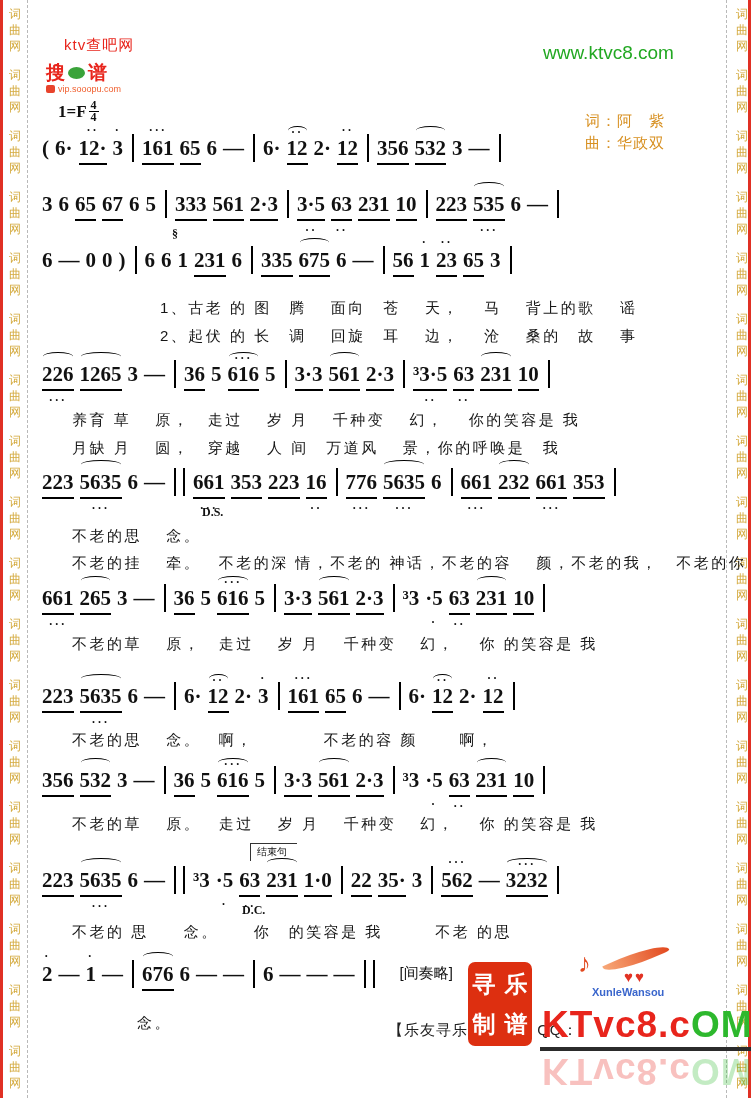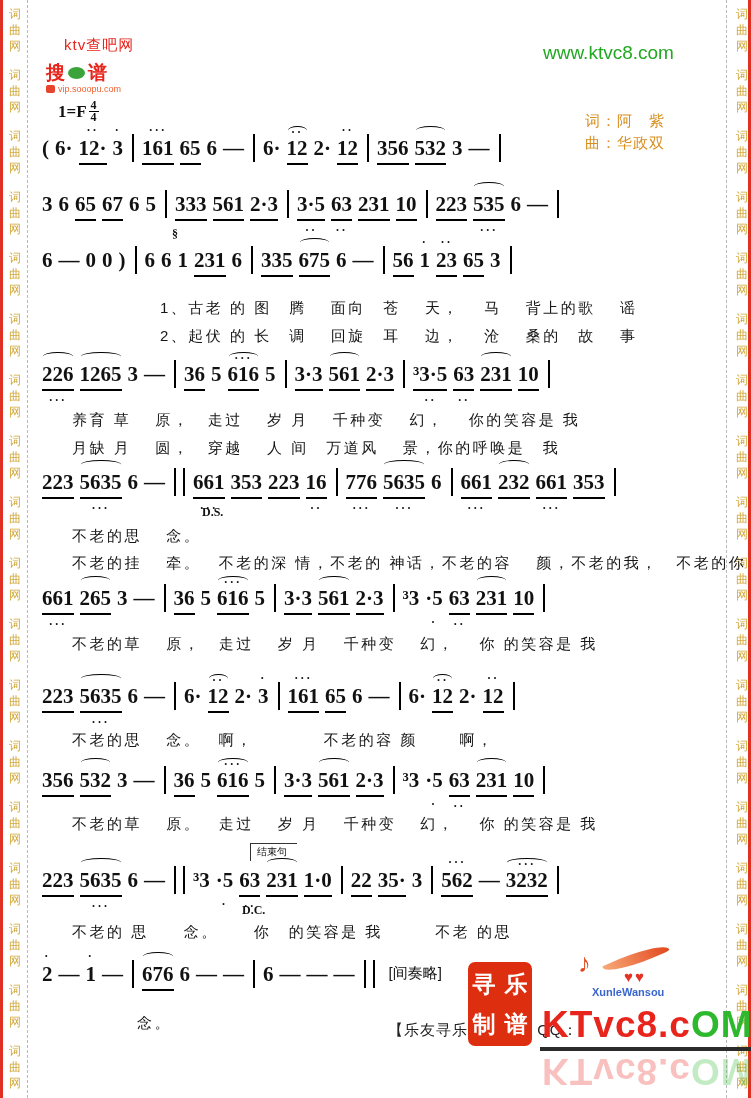--- a/index.html
+++ b/index.html
@@ -41,21 +41,21 @@
   .tok{position:relative;display:inline-block;margin:0 6px 0 0;vertical-align:baseline;}
   .tok.beam{border-bottom:2px solid #000;padding-bottom:2px;}
   .tok.arc::before{content:"";position:absolute;left:1px;right:1px;top:-10px;height:8px;
         border-top:1.6px solid #000;border-radius:100% 100% 0 0;}
   .dots{position:absolute;left:0;right:0;text-align:center;font-size:12px;line-height:6px;letter-spacing:2px;font-weight:bold;}
   .dots.hi{top:-9px;} .tok.arc .dots.hi{top:-7px;}
   .dots.lo{bottom:-14px;}
   .bar{display:inline-block;width:2px;height:28px;background:#000;vertical-align:-7px;margin:0 8px 0 3px;}
   .bar2{display:inline-block;width:7px;height:28px;border-left:2.5px solid #000;border-right:2.5px solid #000;vertical-align:-7px;margin:0 8px 0 3px;}
   .sub{position:absolute;top:37px;font-size:12px;font-weight:bold;font-family:"Liberation Serif",serif;}
-  .tail{font-family:"Liberation Sans",sans-serif;font-weight:normal;font-size:15px;margin-left:6px;vertical-align:3px;}
+  .tail{font-family:"Liberation Sans",sans-serif;font-weight:normal;font-size:15px;margin-left:17px;vertical-align:3px;}
   .lrow{position:absolute;left:42px;width:690px;font-size:15px;letter-spacing:2.5px;color:#161616;white-space:nowrap;}
   .slabel{position:absolute;border-left:1.5px solid #333;border-top:1.5px solid #333;padding:1px 10px 2px 6px;font-size:10px;}
   
   #caption{position:absolute;left:388px;top:1021px;font-size:15px;color:#222;z-index:1;letter-spacing:1px;}
   #seal{position:absolute;left:468px;top:962px;width:64px;height:80px;background:var(--seal);border-radius:7px;
         display:grid;grid-template-columns:1fr 1fr;align-items:center;justify-items:center;
         color:#fff;font-weight:bold;font-size:23px;font-family:"Liberation Serif",serif;z-index:2;padding:2px 0;}
   #xunle{position:absolute;left:576px;top:946px;width:130px;height:56px;z-index:2;}
   #xunle .clef{position:absolute;left:2px;top:2px;font-size:26px;color:#e2491f;}
   #xunle .feather{position:absolute;left:26px;top:6px;width:68px;height:13px;transform:rotate(-24deg);

